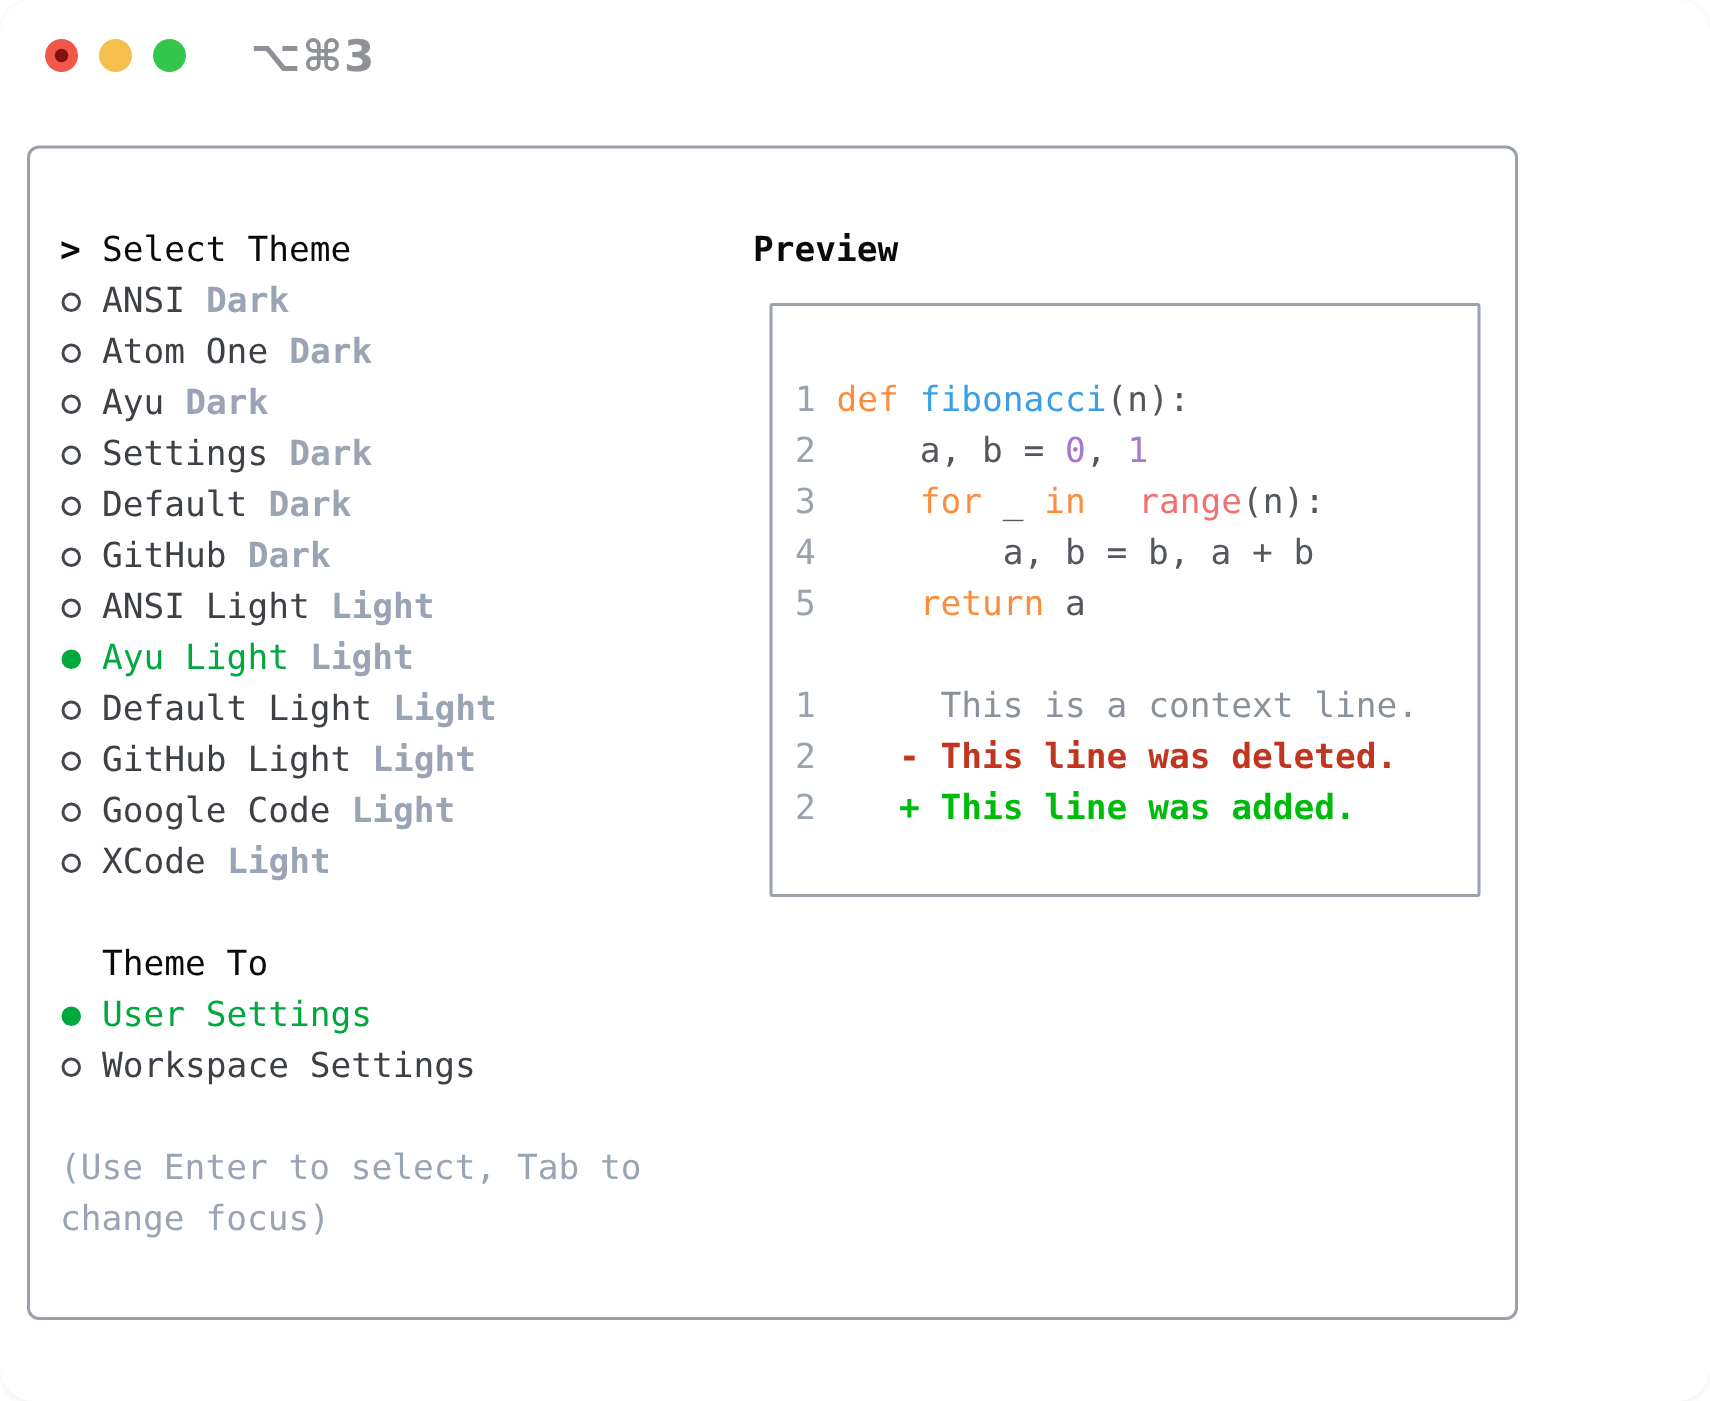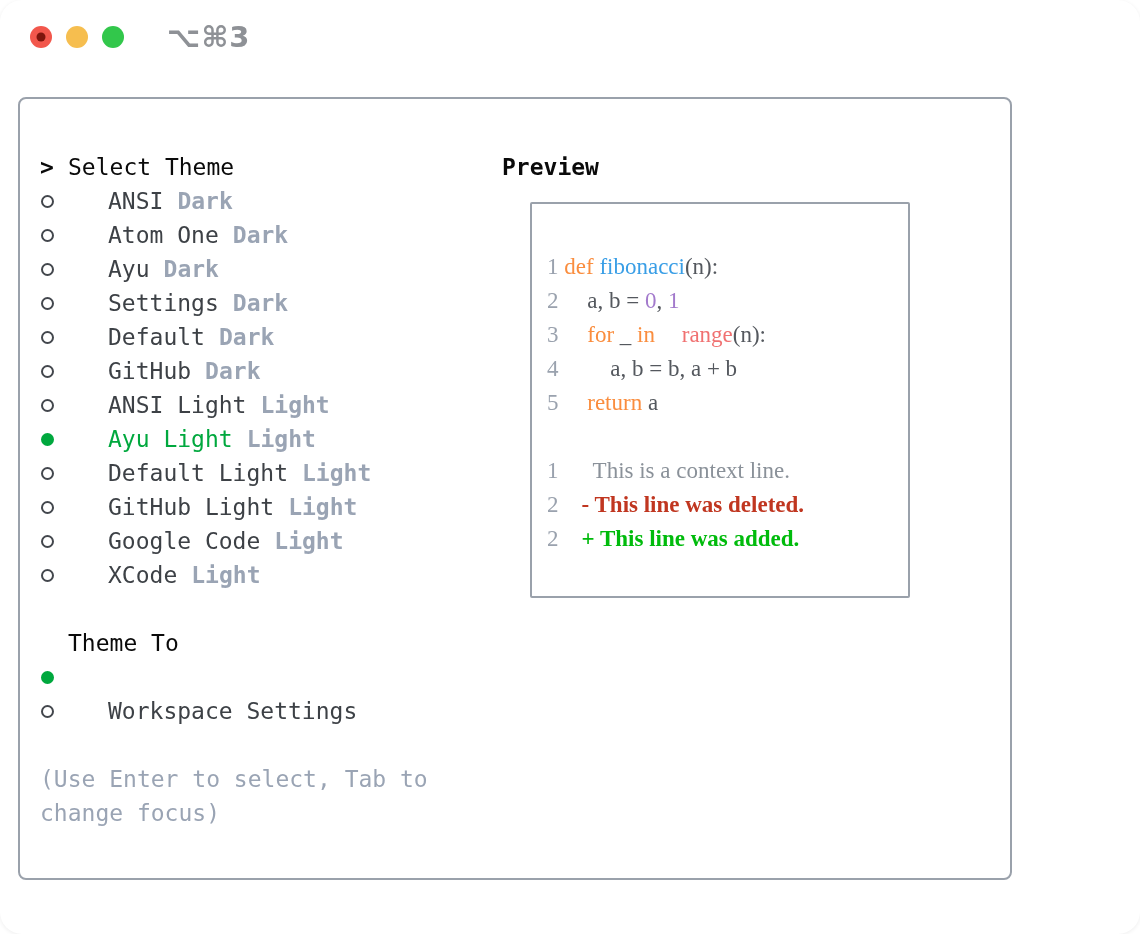--- a/index.html
+++ b/index.html
@@ -38,36 +38,36 @@
     font-size:23px; line-height:34px; color:var(--text_dark,#3D4146);
   }
   .row { display:flex; align-items:center; height:34px; white-space:pre; }
   .cursor { display:inline-block; width:28px; font-weight:bold; color:#0a0a0a; flex:none; }
   .htext  { font-weight:normal; color:#0a0a0a; }
   .bullet {
     width:13px; height:13px; border:2px solid #43474D; border-radius:50%;
     margin:0 14px 0 1px; flex:none;
   }
   .bullet.sel { background:var(--selection_green,#00A83E); border-color:var(--selection_green,#00A83E); }
-  .oname { color:var(--text_dark,#3D4146);margin-left:40px; }
+  .oname { color:var(--text_dark,#3D4146); }
   .oname.green { color:var(--selection_green,#00A83E); }
   .variant { color:var(--muted,#9AA4B4); margin-left:14px;font-weight:bold; }
   .spacer { display:inline-block; width:28px; flex:none; }
   .atext { color:#0a0a0a; }
   .hint { color:var(--muted,#9AA4B4); }
   .blank { height:34px; }
   
   .preview-title {
     position:absolute; left:482px; top:51px; height:34px; line-height:34px;
     font-size:23px; font-weight:bold; color:#0a0a0a;
   }
   .preview-box {
-    position:absolute; left:510px; top:103px; width:380px; height:396px;
+    position:absolute; left:493px; top:103px; width:474px; height:396px;
     border:2px solid var(--panel_border,#9AA1AB); border-radius:2px;
-    padding:46px 0 0 15px; background:#fff; overflow:hidden;font-family:Liberation Serif, serif;
+    padding:46px 0 0 15px; background:#fff; overflow:hidden;
   }
   .cl { white-space:pre; font-size:23px; line-height:34px; height:34px; }
   .lineno { color:var(--lineno,#9AA2AE); }
   .tk-kw  { color:var(--keyword,#FA8D3E); }
   .tk-fn  { color:var(--function,#399EE6); }
   .tk-num { color:var(--number_literal,#A37ACC); }
   .tk-sp  { color:var(--special,#F07171);margin-left:21px; }
   .tk-pl  { color:var(--plain_code,#54585E); }
   .d-context .dmark, .d-context .dtext { color:var(--context,#8A9199); }
   .d-deleted .dmark, .d-deleted .dtext { color:var(--deleted,#C03620); font-weight:bold; }
@@ -109,21 +109,21 @@
           <div class="row"><span class="bullet"></span><span class="oname">XCode</span><span class="variant">Light</span></div>
         </div>
 
       <div class="row blank"></div>
 
       <div class="row">
         <span class="spacer"></span><span class="atext">Theme To</span>
       </div>
 
       <div id="apply-list">
-          <div class="row"><span class="bullet sel"></span></div>
+          <div class="row"><span class="bullet sel"></span><span class="oname green">User Settings</span></div>
           <div class="row"><span class="bullet"></span><span class="oname">Workspace Settings</span></div>
         </div>
 
       <div class="row blank"></div>
 
       <div id="hint">
           <div class="row hint">(Use Enter to select, Tab to</div>
           <div class="row hint">change focus)</div>
         </div>
     </div>

